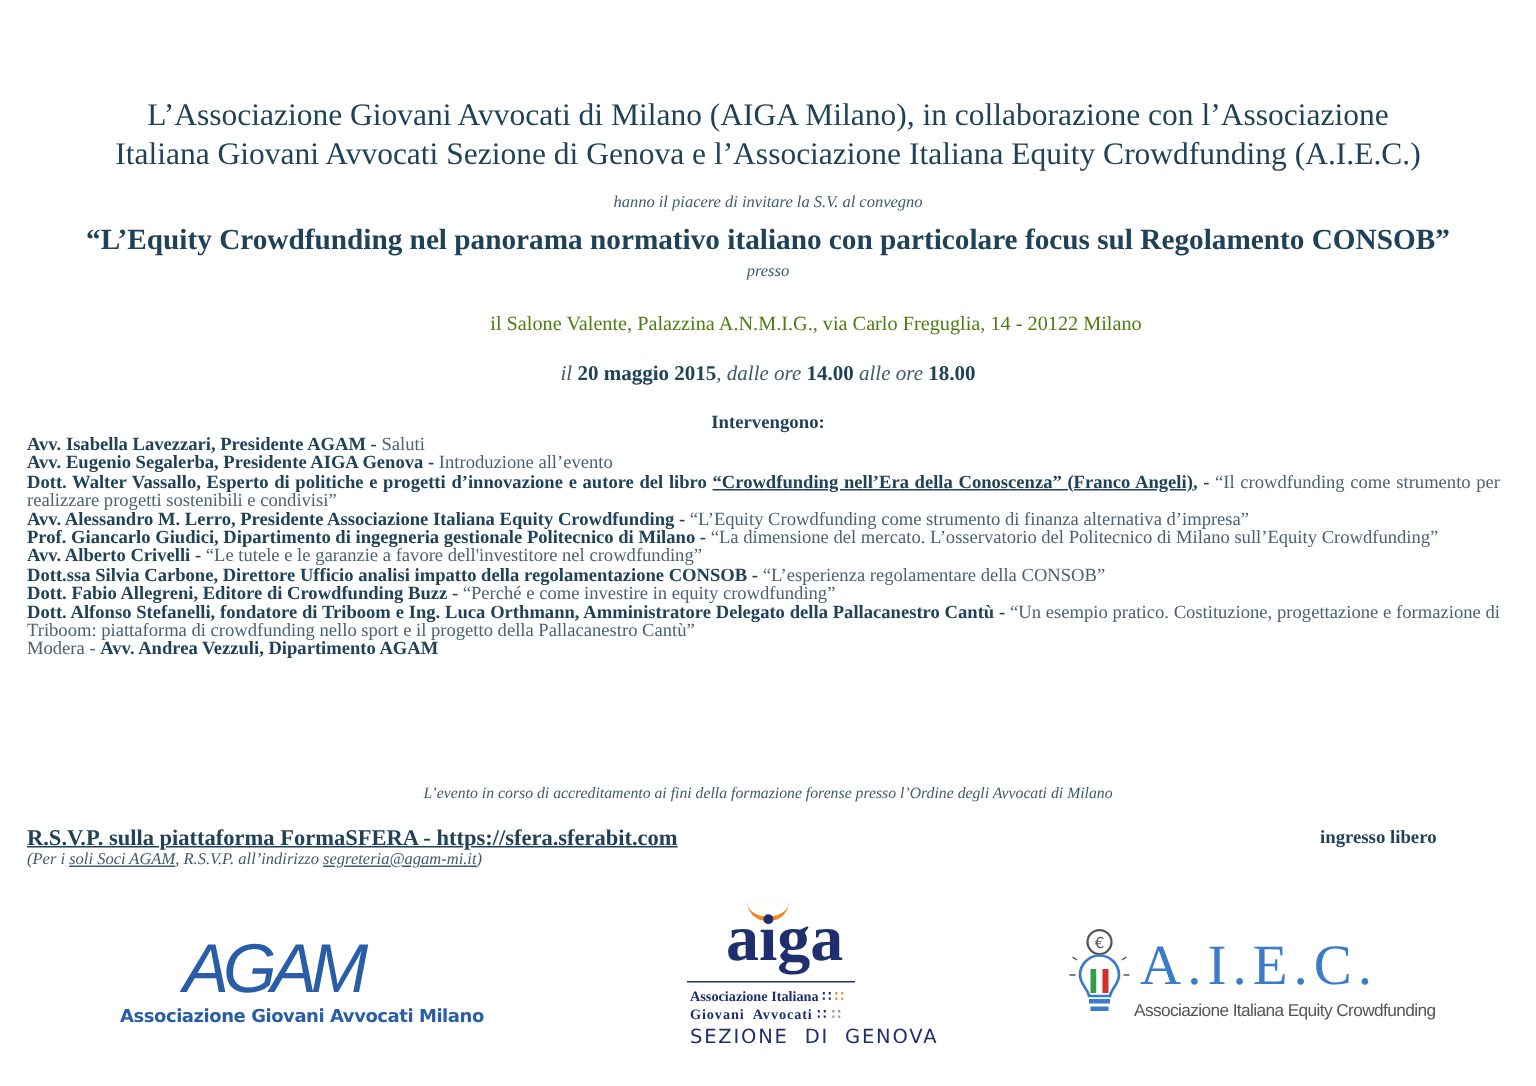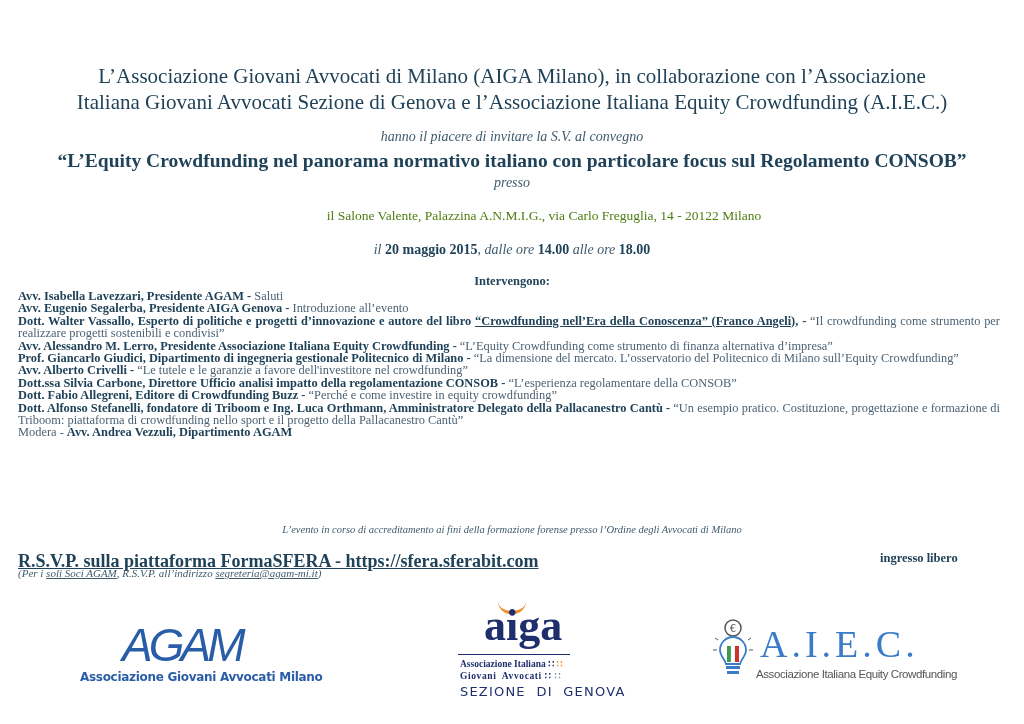--- a/index.html
+++ b/index.html
@@ -1,33 +1,33 @@
 <!DOCTYPE html>
 <html><head>
 <meta charset="utf-8">
 <style>
   html,body{margin:0;padding:0;background:#ffffff;}
   body{width:1024px;height:724px;position:relative;overflow:hidden;font-family:"Liberation Serif","DejaVu Serif",serif;color:#2a4a5e;}
   .abs{position:absolute;}
   .center{left:0;width:1024px;text-align:center;}
   .head{font-size:21px;line-height:25px;color:#1f4258;}
-  .sub-it{font-style:italic;font-size:14px;color:#3e5a6c;text-align:center;}
+  .sub-it{font-style:italic;font-size:11px;color:#3e5a6c;text-align:center;}
   .title{font-weight:bold;font-size:19.5px;color:#1f4258;}
   .loc{font-size:13.5px;color:#4d7c0f;padding-left:32px;}
   .date{font-size:14px;color:#3e5a6c;}
   .date b{color:#1f4258;font-style:normal;}
   .date i{font-style:italic;}
   .intro{font-weight:bold;font-size:12.5px;color:#1f4258;}
   .speakers{left:18px;width:982px;top:290px;font-size:12.4px;line-height:12.4px;}
   .sp{text-align:justify;margin:0;}
   .sp b{color:#1f4258;}
   .sp .t{color:#4c6274;}
   .sp u{text-decoration:underline;}
   .accr{font-style:italic;font-size:10.5px;color:#3e5a6c;}
-  .rsvp{left:18px;top:551px;font-size:18px;font-weight:bold;color:#1f4258;text-decoration:underline;}
+  .rsvp{left:18px;top:551px;font-size:15px;font-weight:bold;color:#1f4258;text-decoration:underline;}
   .ingresso{left:880px;top:551px;font-size:12.5px;font-weight:bold;color:#1f4258;}
   .rsvp2{left:18px;top:567px;font-size:11px;font-style:italic;color:#3e5a6c;}
   .rsvp2 u{text-decoration:underline;}
   .logo{position:absolute;}
 </style>
 </head>
 <body>
 
 <div class="abs center head" style="top:64px;">L’Associazione Giovani Avvocati di Milano (AIGA Milano), in collaborazione con l’Associazione</div>
 <div class="abs center head" style="top:90px;">Italiana Giovani Avvocati Sezione di Genova e l’Associazione Italiana Equity Crowdfunding (A.I.E.C.)</div>

